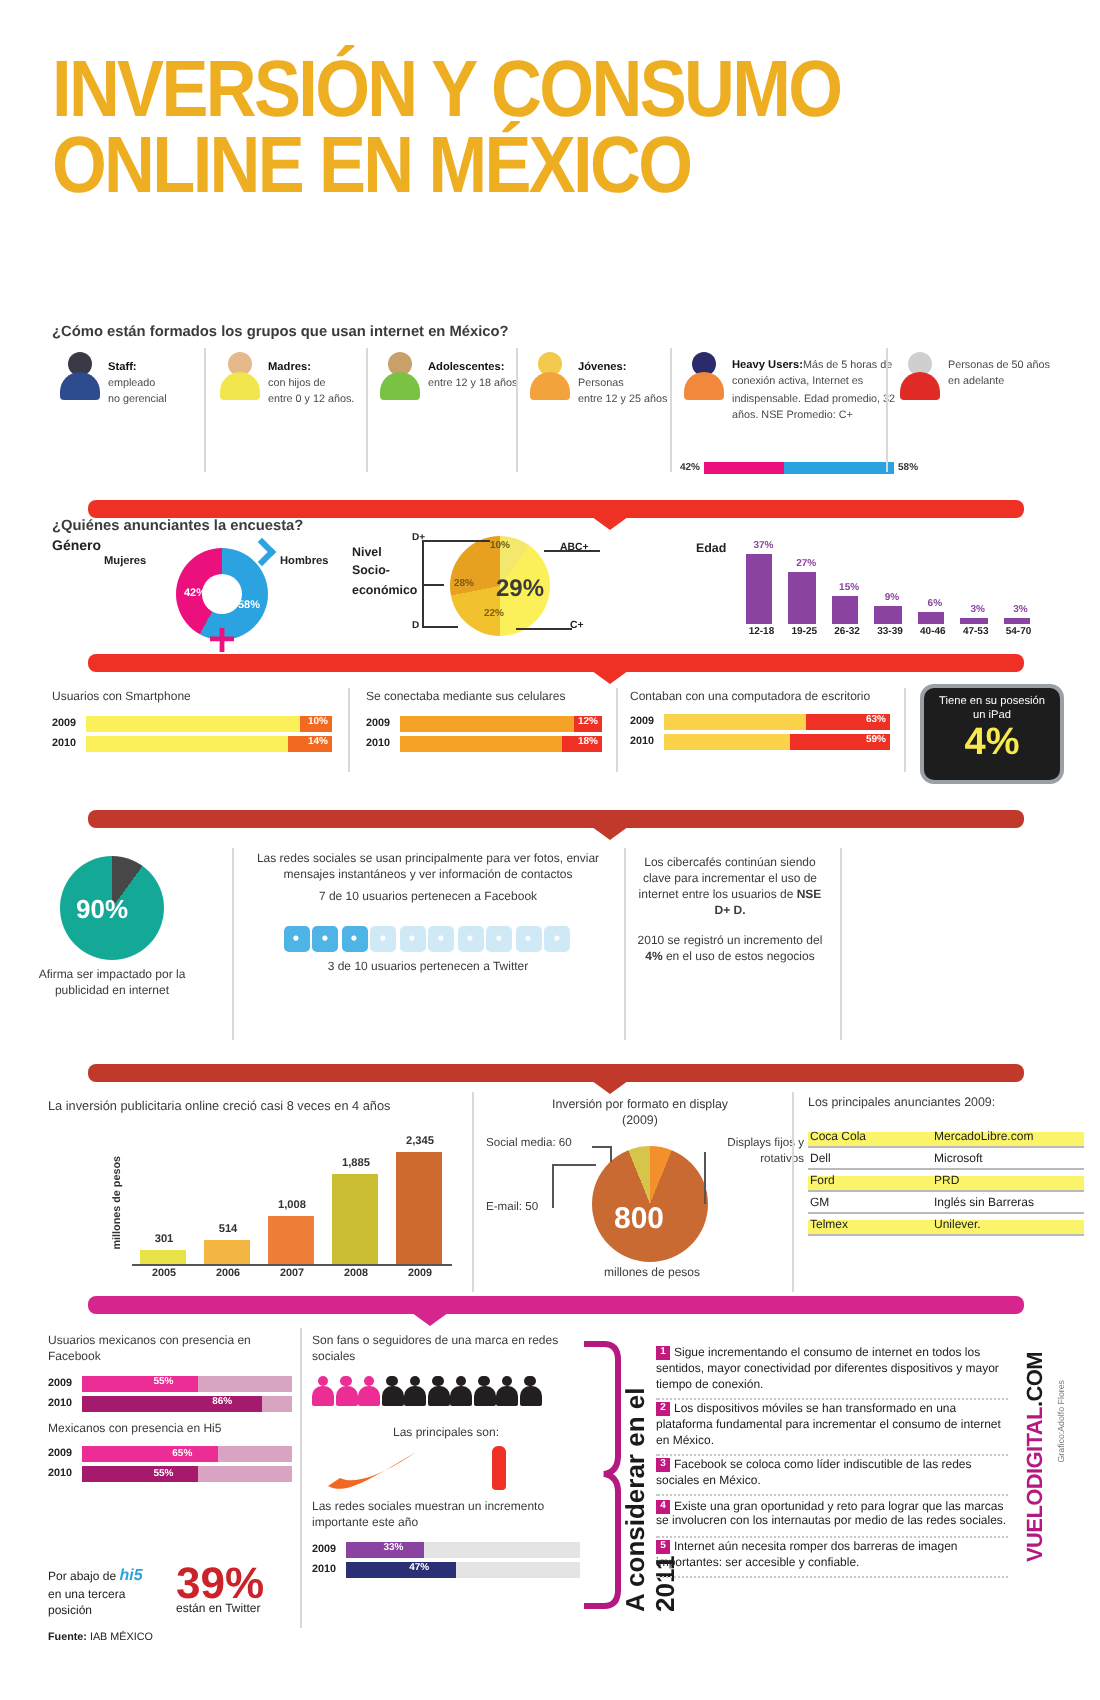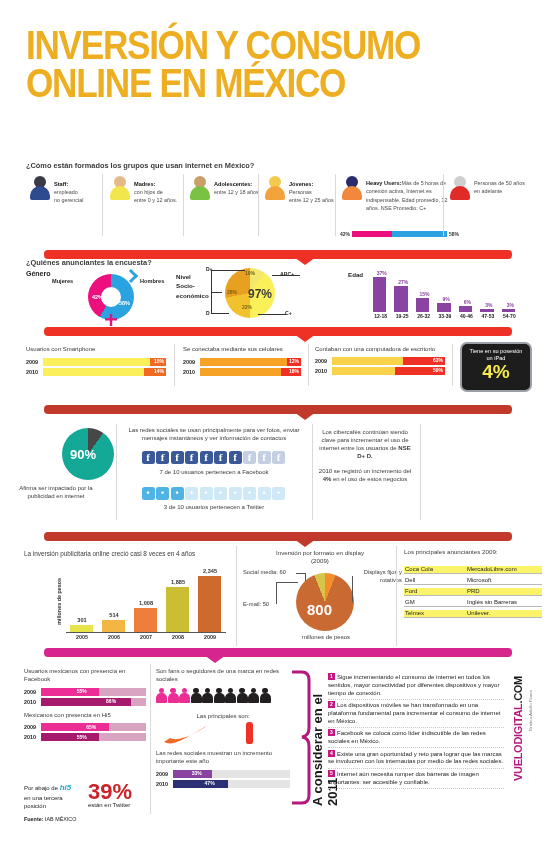--- a/index.html
+++ b/index.html
@@ -208,21 +208,21 @@
   <div style="position:absolute;left:52px;top:278px;font-size:5.6px;font-weight:bold;color:#222;">Mujeres</div>
   <div style="position:absolute;left:140px;top:278px;font-size:5.6px;font-weight:bold;color:#222;">Hombres</div>
 
   <div style="position:absolute;left:176px;top:272px;font-size:6.2px;font-weight:bold;color:#222;line-height:1.5;">
     <div>Nivel</div>
     <div>Socio-</div>
     <div>económico</div>
   </div>
   <div class="pie" style="position:absolute;left:225px;top:268px;width:50px;height:50px;background:conic-gradient(#f3e86b 0deg 36deg,#fbf05a 36deg 180deg,#f2c12e 180deg 259deg,#e8a021 259deg 360deg);">
     <div style="position:absolute;left:20px;top:2px;font-size:5px;font-weight:bold;color:#6b5a10;">10%</div>
-    <div style="position:absolute;left:23px;top:19px;font-size:12px;font-weight:bold;color:#3b3b3b;">97%</div>
+    <div style="position:absolute;left:23px;top:19px;font-size:12px;font-weight:bold;color:#3b3b3b;">29%</div>
     <div style="position:absolute;left:17px;top:36px;font-size:5px;font-weight:bold;color:#7a6210;">22%</div>
     <div style="position:absolute;left:2px;top:21px;font-size:5px;font-weight:bold;color:#7a5a10;">28%</div>
   </div>
   <div style="position:absolute;left:206px;top:266px;font-size:5px;font-weight:bold;color:#222;">D+</div>
   <div style="position:absolute;left:206px;top:310px;font-size:5px;font-weight:bold;color:#222;">D</div>
   <div style="position:absolute;left:211px;top:270px;width:1px;height:44px;background:#333;"></div>
   <div style="position:absolute;left:211px;top:270px;width:34px;height:1px;background:#333;"></div>
   <div style="position:absolute;left:211px;top:292px;width:11px;height:1px;background:#333;"></div>
   <div style="position:absolute;left:211px;top:313px;width:18px;height:1px;background:#333;"></div>
   <div style="position:absolute;left:280px;top:271px;font-size:5.2px;font-weight:bold;color:#222;">ABC+</div>
@@ -330,30 +330,29 @@
       <div style="font-size:5.6px;color:#fff;">un iPad</div>
       <div style="font-size:19px;font-weight:bold;color:#f7e94e;line-height:1;margin-top:1px;">4%</div>
     </div>
   </div>
 
   <div class="ribbon" style="left:44px;top:405px;width:468px;background:#c0392b;">
     <div class="arrow" style="left:250px;border-top:8px solid #c0392b;"></div>
   </div>
 
   <div style="position:absolute;left:30px;top:428px;">
-    <div class="pie" style="width:52px;height:52px;background:conic-gradient(#474747 0deg 36deg, #14a897 36deg 360deg);margin-left:32px;">
+    <div class="pie" style="width:52px;height:52px;background:conic-gradient(#474747 0deg 36deg, #14a897 36deg 360deg);">
       <div style="position:absolute;left:8px;top:19px;font-size:13px;font-weight:bold;color:#fff;">90%</div>
     </div>
     <div class="capt" style="width:76px;text-align:center;margin-top:5px;margin-left:-12px;">Afirma ser impactado por la publicidad en internet</div>
   </div>
   <div class="vdiv" style="left:116px;top:424px;height:96px;"></div>
 
   <div style="position:absolute;left:124px;top:426px;width:180px;">
     <div class="smalltxt" style="text-align:center;">Las redes sociales se usan principalmente para ver fotos, enviar mensajes instantáneos y ver información de contactos</div>
-    <div id="fb-row" style="margin-top:5px;text-align:center;"><span class="fb">f</span><span class="fb">f</span><span class="fb">f</span><span class="fb">f</span><span class="fb">f</span><span class="fb">f</span><span class="fb">f</span><span class="fb off">f</span><span class="fb off">f</span><span class="fb off">f</span></div>
     <div class="smalltxt" style="text-align:center;margin-top:3px;">7 de 10 usuarios pertenecen a Facebook</div>
     <div id="tw-row" style="margin-top:6px;text-align:center;"><span class="tw">•</span><span class="tw">•</span><span class="tw">•</span><span class="tw off">•</span><span class="tw off">•</span><span class="tw off">•</span><span class="tw off">•</span><span class="tw off">•</span><span class="tw off">•</span><span class="tw off">•</span></div>
     <div class="smalltxt" style="text-align:center;margin-top:3px;">3 de 10 usuarios pertenecen a Twitter</div>
   </div>
   <div class="vdiv" style="left:312px;top:424px;height:96px;"></div>
 
   <div style="position:absolute;left:318px;top:428px;width:94px;text-align:center;">
     <div class="smalltxt">
       <span>Los cibercafés continúan siendo clave para incrementar el uso de internet entre los usuarios de </span><b>NSE D+ D.</b>
     </div>

